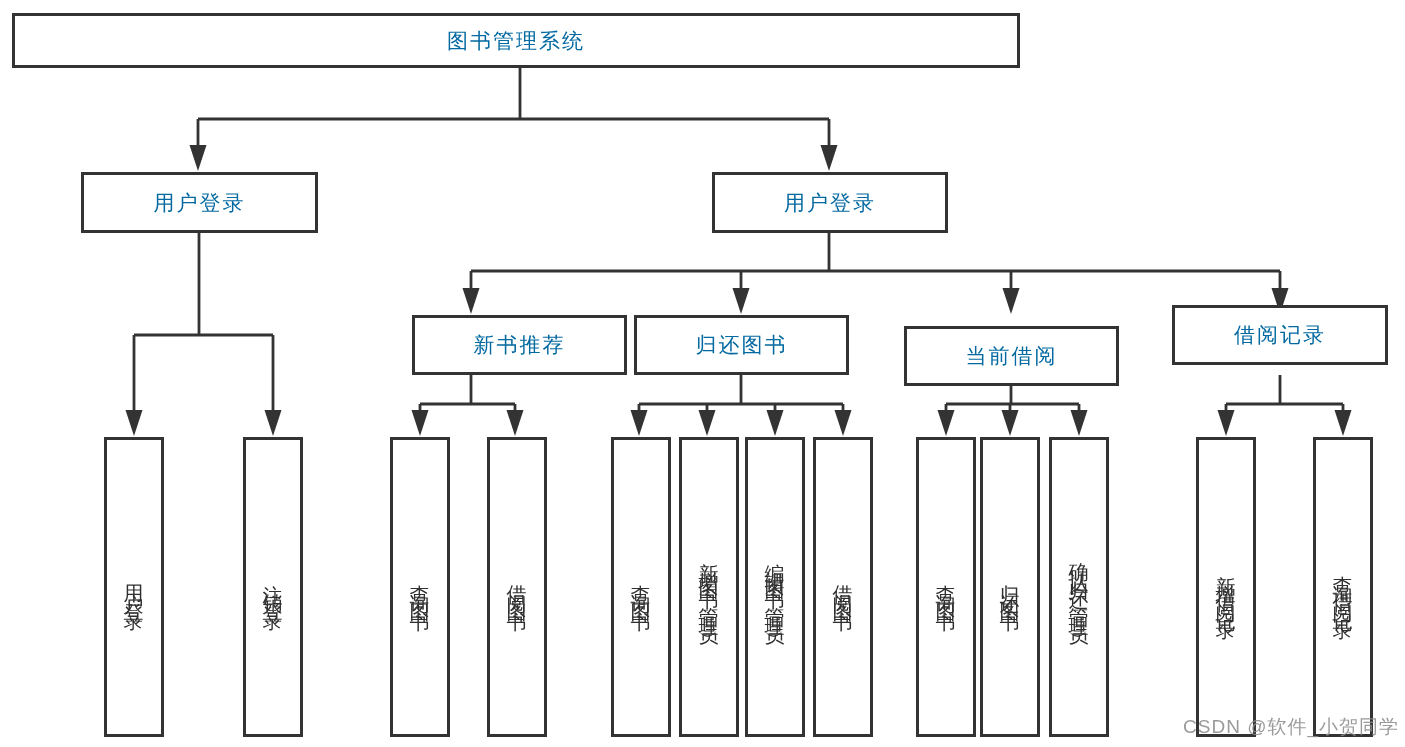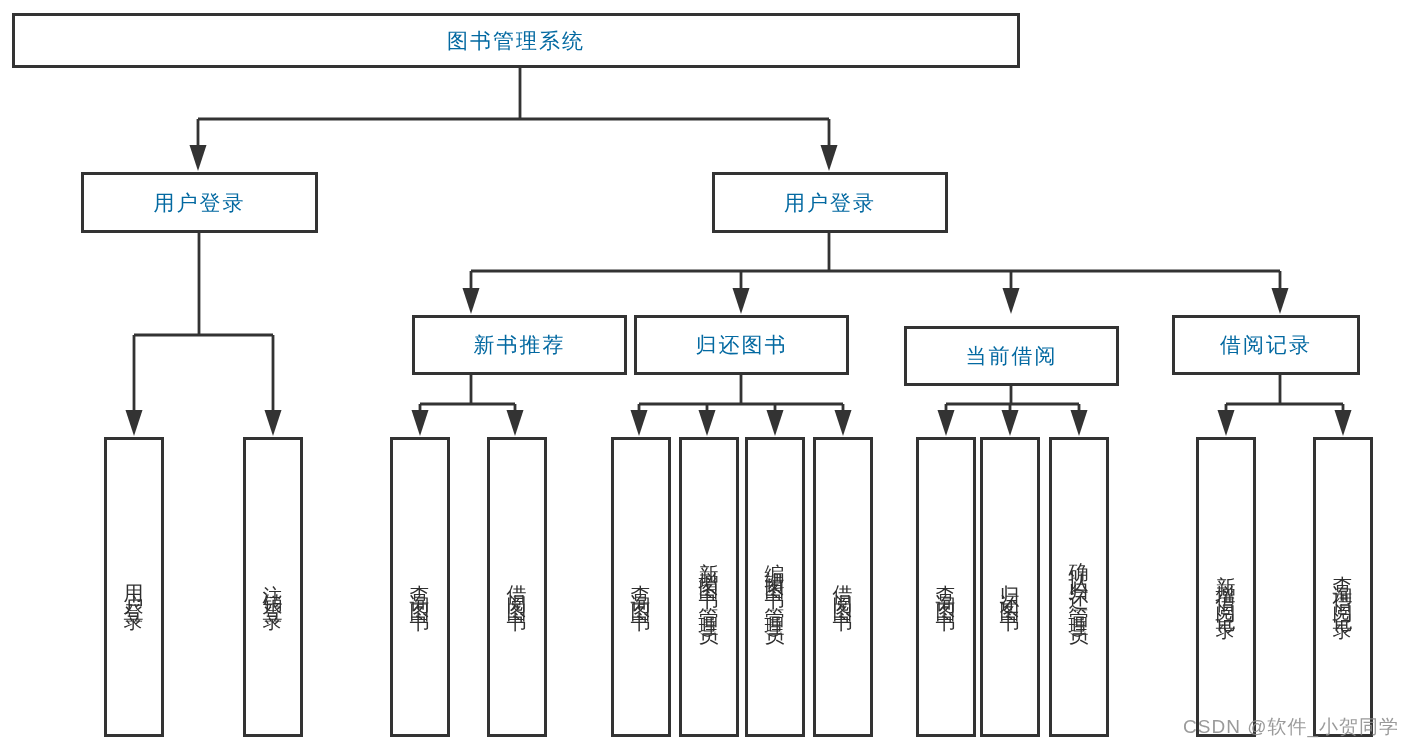--- a/index.html
+++ b/index.html
@@ -64,21 +64,21 @@
     z-index: 3;
     text-align: right;
   }
   
   #box-root        { left: 12px;   top: 13px;  width: 1008px; height: 55px; }
   #box-user-login  { left: 81px;   top: 172px; width: 237px;  height: 61px; }
   #box-book-mgmt   { left: 712px;  top: 172px; width: 236px;  height: 61px; }
   #box-new-book    { left: 364px;  top: 315px; width: 215px;  height: 60px; margin-left: 48px; }
   #box-book-borrow { left: 634px;  top: 315px; width: 215px;  height: 60px; }
   #box-cur-borrow  { left: 904px;  top: 326px; width: 215px;  height: 60px; }
-  #box-borrow-rec  { left: 1172px; top: 315px; width: 188px;  height: 60px; }
+  #box-borrow-rec  { left: 1172px; top: 305px; width: 216px;  height: 60px; }
   #leaf-a1 { left: 104px;  }
   #leaf-a2 { left: 243px;  }
   #leaf-b1 { left: 390px;  }
   #leaf-b2 { left: 487px;  }
   #leaf-c1 { left: 611px;  }
   #leaf-c2 { left: 679px;  }
   #leaf-c3 { left: 745px;  }
   #leaf-c4 { left: 813px;  }
   #leaf-d1 { left: 916px;  }
   #leaf-d2 { left: 980px;  }

